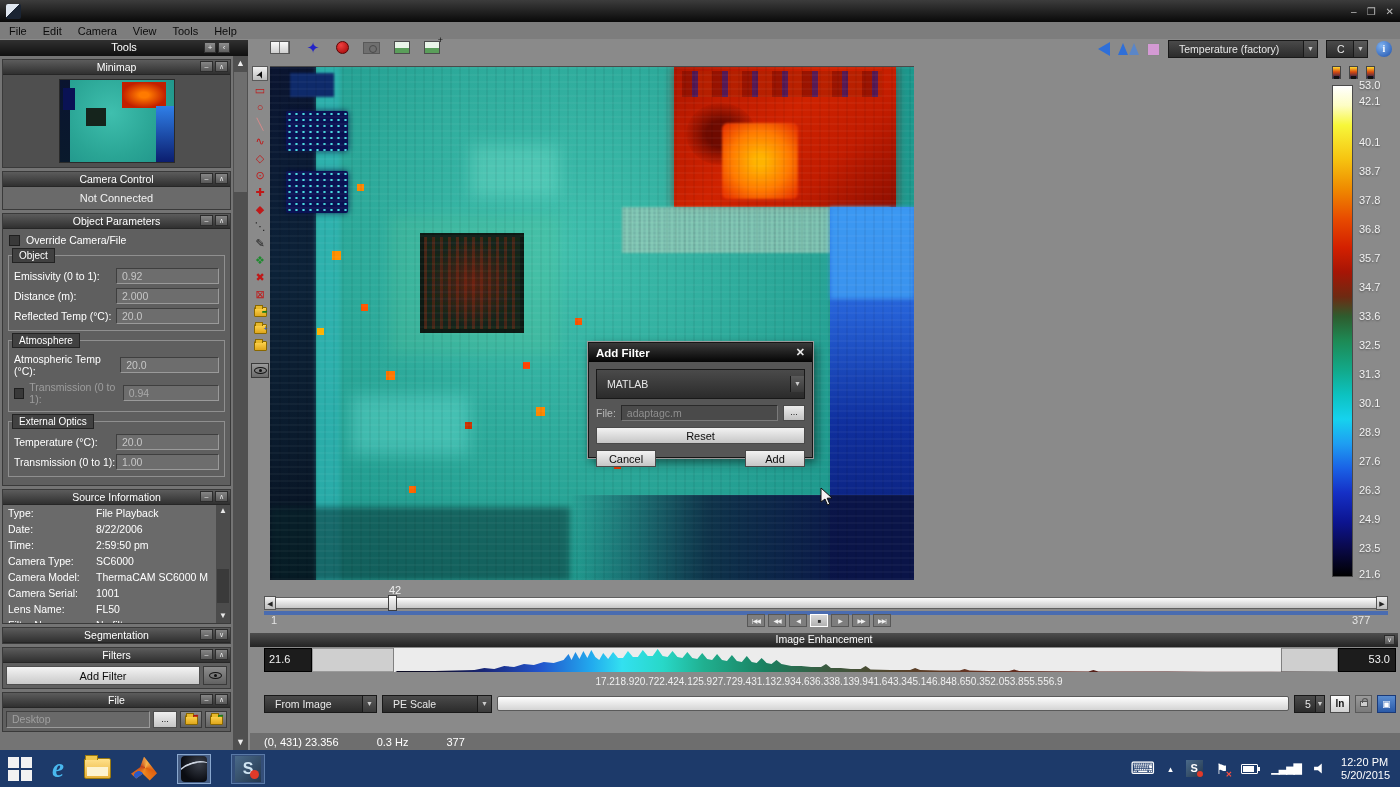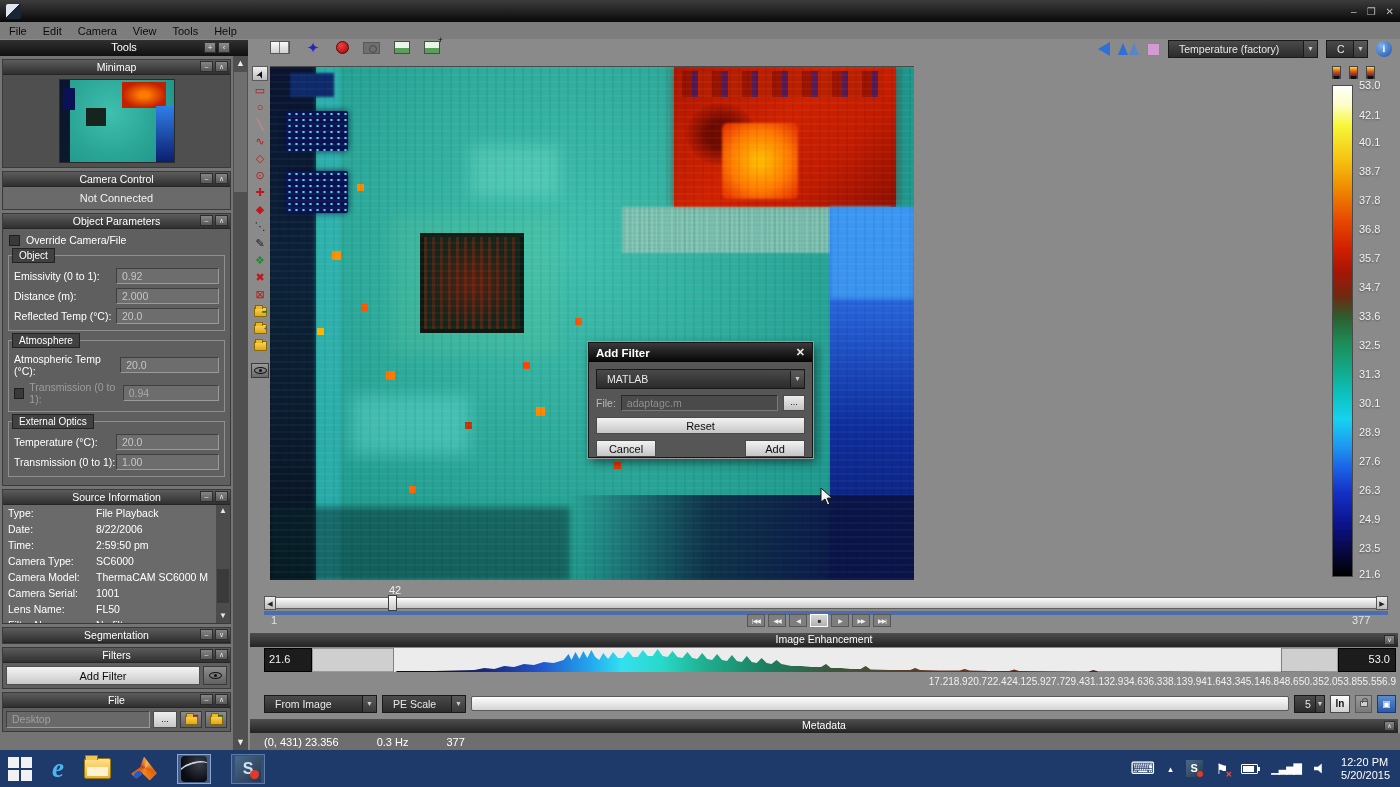--- a/index.html
+++ b/index.html
@@ -171,21 +171,21 @@
   .mm .c { left:96px; top:26px; width:20px; height:58px; background:linear-gradient(#2f7fe8,#0a1a6a); }
   .mm .d { left:26px; top:28px; width:20px; height:18px; background:#15241c; }
   .mm .e { left:3px; top:8px; width:12px; height:22px; background:#0a1254; }
 
   
   .dlg { position:absolute; left:588px; top:342px; width:225px; height:116px; background:#565656;
     border:1px solid #161616; box-shadow:0 0 0 1px #9a9a9a, 3px 4px 10px rgba(0,0,0,.55); }
   .dlg-hdr { height:19px; background:linear-gradient(#3a3a3a,#050505); color:#fff; font-weight:bold; font-size:11.5px;
     display:flex; align-items:center; padding:0 7px; }
   .dlg-x { margin-left:auto; font-size:11px; color:#e8e8e8; font-weight:bold; }
-  .dlg-dd { margin:7px 7px 6px; height:20px; }
+  .dlg-dd { margin:7px 7px 6px; height:30px; }
   .dlg-frow { display:flex; align-items:center; gap:5px; margin:0 7px; font-size:10.5px; color:#b9b9b9; }
   .dlg-input { flex:1; height:16px; background:#4a4a4a; border:1px solid; border-color:#2a2a2a #7a7a7a #7a7a7a #2a2a2a;
     color:#8f8f8f; font-size:10.5px; padding:1px 5px 0; }
   .dlg-browse { width:22px; height:16px; background:linear-gradient(#ededed,#c2c2c2); border:1px solid #4a4a4a;
     font-size:9px; text-align:center; line-height:13px; color:#222; }
   .dlg-reset { margin:6px 7px 0; height:17px; background:linear-gradient(#f2f2f2,#c6c6c6); border:1px solid #4a4a4a;
     font-size:11px; text-align:center; line-height:16px; color:#0c0c0c; }
   .dlg-foot { display:flex; justify-content:space-between; margin:6px 7px 0; }
   .dlg-btn { width:60px; height:17px; background:linear-gradient(#f2f2f2,#c6c6c6); border:1px solid #4a4a4a;
     font-size:11px; text-align:center; line-height:16px; color:#0c0c0c; }
@@ -222,24 +222,24 @@
   .ie-hdr .mini { position:absolute; right:3px; top:2px; width:11px; height:10px; background:linear-gradient(#888,#555);
     border:1px solid #2c2c2c; color:#eee; font-size:6px; line-height:9px; }
   .ie-minbox { position:absolute; left:264px; top:648px; width:48px; height:24px; background:#1c1c1c;
     border:1px solid #000; color:#f2f2f2; font-size:11px; padding:4px 0 0 4px; }
   .ie-maxbox { position:absolute; left:1338px; top:648px; width:58px; height:24px; background:#1c1c1c;
     border:1px solid #000; color:#f2f2f2; font-size:11px; text-align:right; padding:4px 5px 0 0; }
   .ie-plot { position:absolute; left:312px; top:648px; width:1026px; height:24px; background:#cfcfcf; border:1px solid #9a9a9a; }
   .ie-range { position:absolute; left:393px; top:648px; width:889px; height:24px; background:#ececec;
     border-left:1px solid #808080; border-right:1px solid #808080; }
   .ie-hist { position:absolute; left:316px; top:648px; width:1020px; height:24px; }
-  .ie-ticks { position:absolute; left:262px; right:4px; top:676px; display:flex; justify-content:flex-end;
+  .ie-ticks { position:absolute; left:262px; right:4px; top:676px; display:flex; justify-content:center;
     color:#f0f0f0; font-size:10px; }
   .ie-ctrls { position:absolute; left:264px; top:694px; right:4px; height:19px; display:flex; align-items:center; gap:5px; }
-  .dd.src { width:113px; } .dd.scale { width:84px; }
+  .dd.src { width:113px; } .dd.scale { width:110px; }
   .ie-slider { flex:1; height:15px; background:linear-gradient(#fdfdfd,#d4d4d4); border:1px solid #5a5a5a; border-radius:2px; }
   .dd.spin { width:31px; }
   .ln-btn { width:20px; height:18px; background:linear-gradient(#fdfdfd,#d0d0d0); border:1px solid #4a4a4a;
     font-size:10px; font-weight:bold; color:#111; text-align:center; line-height:16px; }
   .lock-btn { width:17px; height:18px; background:linear-gradient(#9a9a9a,#7a7a7a); border:1px solid #5a5a5a;
     display:flex; align-items:center; justify-content:center; }
   .lock-shape { width:8px; height:6px; background:#cfcfcf; border:1px solid #555; position:relative; }
   .lock-shape::before { content:""; position:absolute; left:1px; top:-4px; width:4px; height:4px;
     border:1px solid #555; border-bottom:none; border-radius:3px 3px 0 0; }
   .save-btn { width:19px; height:18px; background:linear-gradient(#5a8ccf,#2a5aa8); border:1px solid #1a3a78;
@@ -626,21 +626,21 @@
     </div>
   </div>
 
   <div class="cbar-icons">
     <span class="cbic"></span>
     <span class="cbic"></span>
     <span class="cbic"></span>
   </div>
   <div class="cbar"></div>
   <span class="cblbl" style="top:79px">53.0</span>
-  <span class="cblbl" style="top:109px">42.1</span>
+  <span class="cblbl" style="top:95px">42.1</span>
   <span class="cblbl" style="top:136px">40.1</span>
   <span class="cblbl" style="top:165px">38.7</span>
   <span class="cblbl" style="top:194px">37.8</span>
   <span class="cblbl" style="top:223px">36.8</span>
   <span class="cblbl" style="top:252px">35.7</span>
   <span class="cblbl" style="top:281px">34.7</span>
   <span class="cblbl" style="top:310px">33.6</span>
   <span class="cblbl" style="top:339px">32.5</span>
   <span class="cblbl" style="top:368px">31.3</span>
   <span class="cblbl" style="top:397px">30.1</span>
@@ -739,24 +739,20 @@
       <span class="lbl">5</span>
       <span class="arr">▼</span>
     </span>
     <span class="ln-btn">ln</span>
     <span class="lock-btn">
         <span class="lock-shape"></span>
       </span>
     <span class="save-btn">▣</span>
   </div>
 
-  <div class="meta-hdr">
-    <span>Metadata</span>
-    <span class="mini">∧</span>
-  </div>
   <div class="statusrow">
     <span>(0, 431) 23.356</span>
     <span>0.3 Hz</span>
     <span>377</span>
   </div>
 
   <div class="taskbar">
     <span class="winlogo">
         <i></i>
         <i></i>

